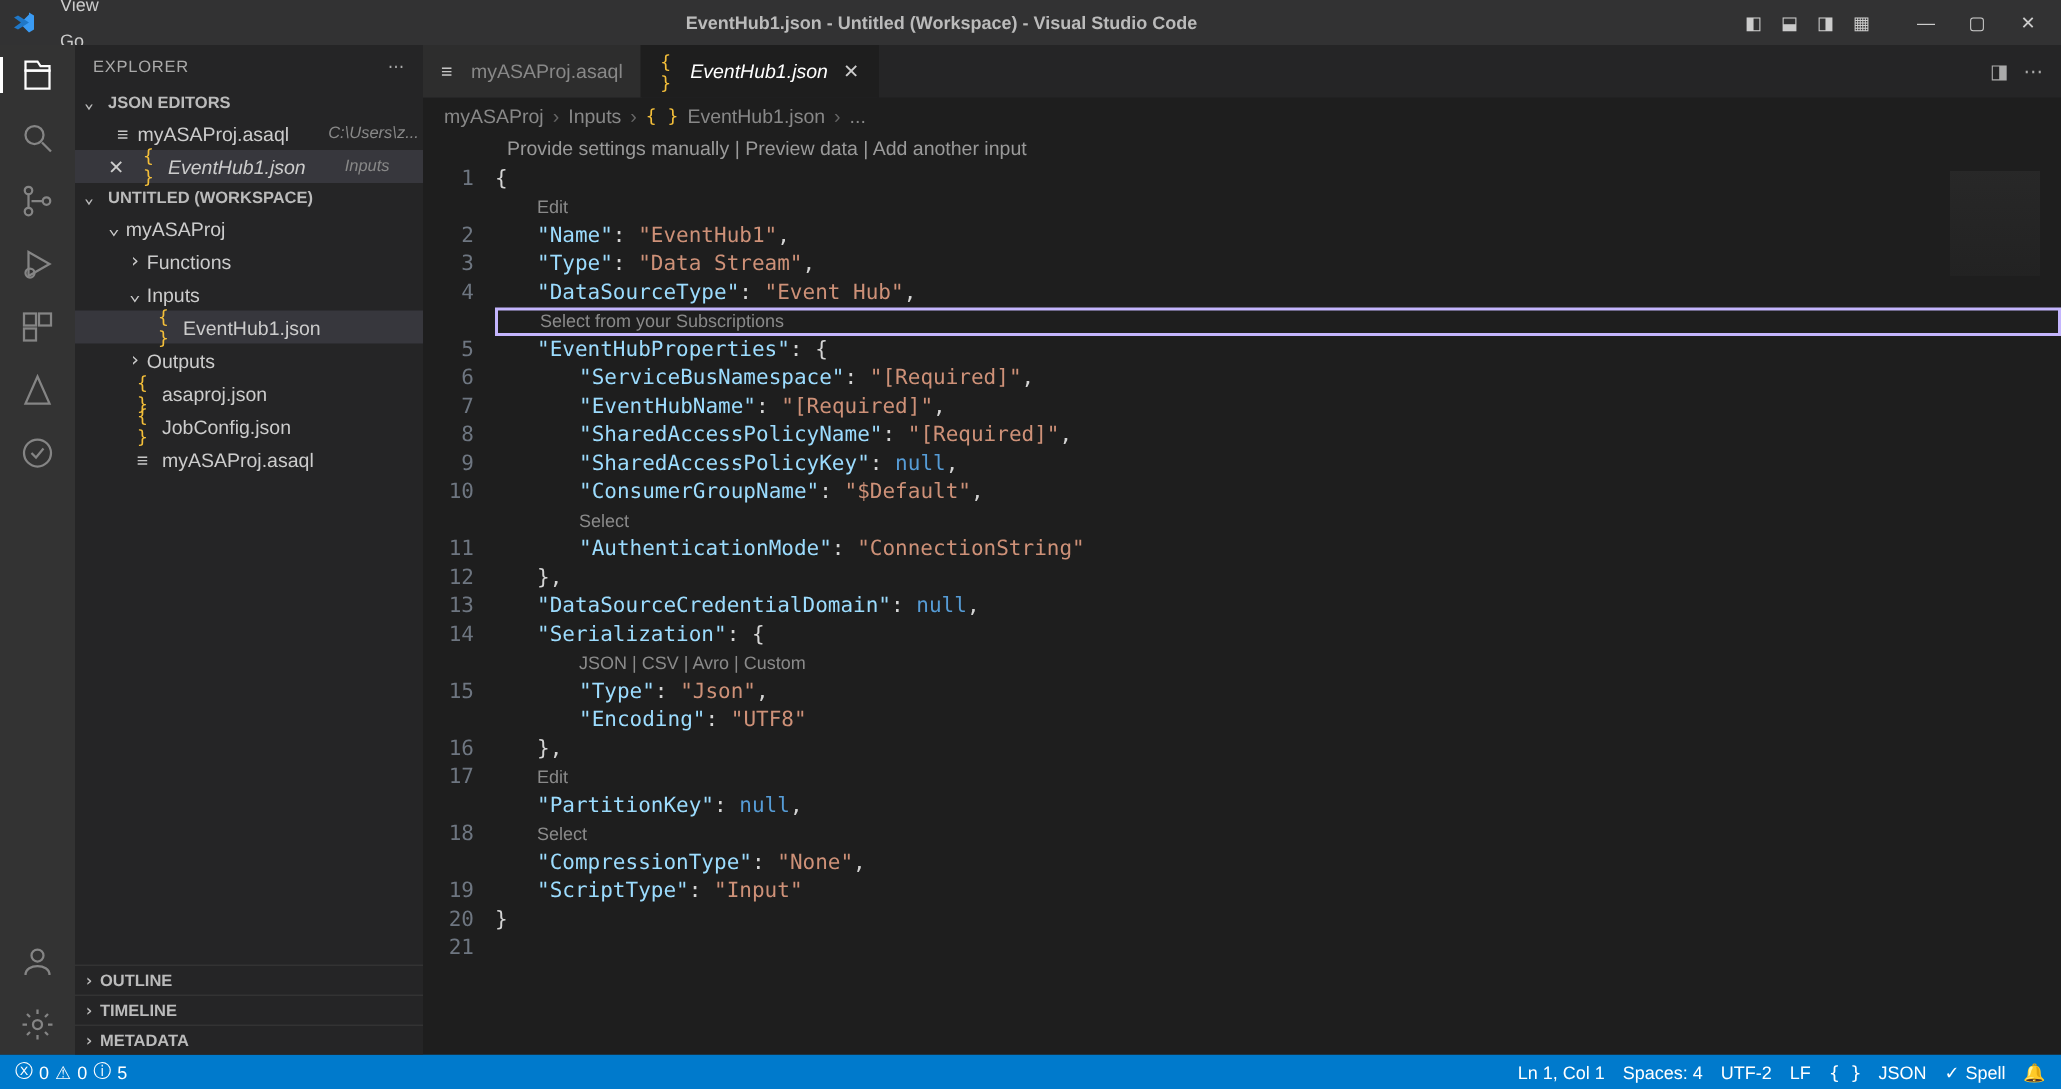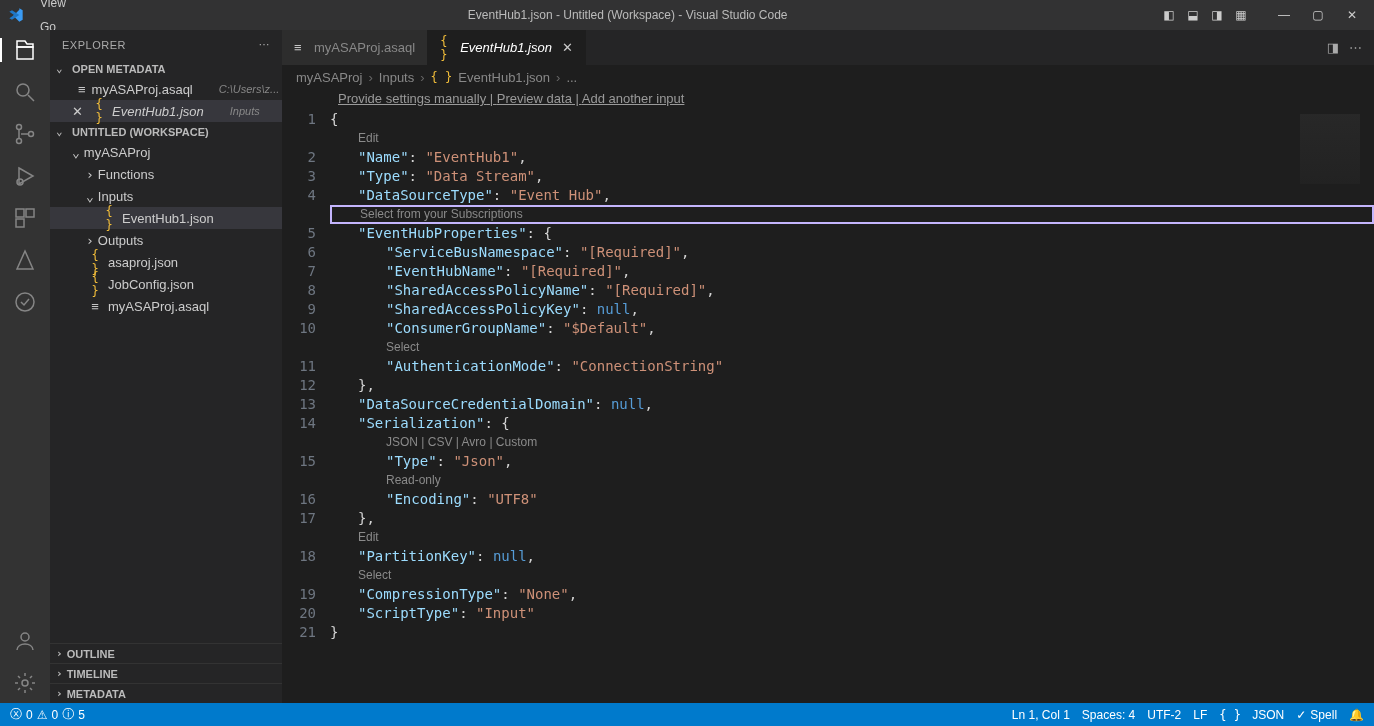--- a/index.html
+++ b/index.html
@@ -1,21 +1,21 @@
 <!DOCTYPE html>
 <html><head>
 <meta charset="utf-8">
 <style>
 * { margin:0; padding:0; box-sizing:border-box; }
 body { font-family:"Segoe UI",Arial,sans-serif; background:#1e1e1e; color:#ccc; font-size:13px; overflow:hidden; width:1374px; height:726px; position:relative; }
 .title-bar { height:30px; background:#323233; display:flex; align-items:center; padding:0 8px; color:#ccc; font-size:12px; }
 .title-bar .logo { width:16px; height:16px; margin-right:8px; }
 .title-bar .menu { display:flex; gap:2px;flex-direction:column; }
 .title-bar .menu span { padding:4px 8px; cursor:default; }
-.title-bar .center-title { flex:1; text-align:center; color:#bbb; }
+.title-bar .center-title { flex:1; text-align:center; color:#bbb;font-weight:bold; }
 .title-bar .right { display:flex; gap:6px; align-items:center; }
 .title-bar .right .sysbtn { width:28px; text-align:center; padding:4px 0; }
 .title-bar .right .layout-icons { display:flex; gap:2px; margin-right:12px; }
 .title-bar .right .layout-icons span { width:22px; text-align:center; }
 
 .main { display:flex; height:calc(100% - 30px - 23px); }
 .activity-bar { width:50px; background:#333333; display:flex; flex-direction:column; justify-content:space-between; padding:8px 0; }
 .activity-bar .top, .activity-bar .bottom { display:flex; flex-direction:column; align-items:center; gap:18px; }
 .activity-bar .icon { width:24px; height:24px; fill:#858585; color:#858585; }
 .activity-bar .icon.active { fill:#fff; color:#fff; }
@@ -42,21 +42,21 @@
 .tab-bar { height:35px; background:#252526; display:flex; align-items:stretch; }
 .tab { display:flex; align-items:center; gap:6px; padding:0 12px; background:#2d2d2d; color:#888; border-right:1px solid #1e1e1e; position:relative; cursor:default; }
 .tab.active { background:#1e1e1e; color:#fff; }
 .tab .tficon { width:14px; }
 .tab .close { margin-left:4px; color:#ccc; }
 .tab.active .name { font-style:italic; }
 .tab-bar .spacer { flex:1; }
 .tab-bar .right { display:flex; align-items:center; gap:10px; padding-right:12px; color:#aaa; }
 .breadcrumb { height:24px; display:flex; align-items:center; gap:6px; padding:0 14px; color:#888; font-size:13px; }
 .breadcrumb .sep { color:#666; }
-.action-bar { color:#9a9a9a; padding:2px 0 4px 56px; font-size:13px;text-decoration:underline; }
+.action-bar { color:#9a9a9a; padding:2px 0 4px 56px; font-size:13px; }
 
 .code-wrap { flex:1; display:flex; font-family:Consolas,monospace; font-size:14px; line-height:19px; position:relative; }
 .gutter { width:48px; text-align:right; color:#6e7681; padding-right:14px; user-select:none; }
 .gutter div { height:19px; }
 .gutter .spacer-line { height:19px; }
 .code { flex:1; position:relative; }
 .code-line { height:19px; white-space:pre; }
 .codelens { color:#8a8a8a; font-size:12px; padding-left:0; height:19px; display:flex; align-items:center; font-family:"Segoe UI",Arial,sans-serif;}
 .hl-box { position:relative; border:2px solid #c4b5fd; }
 .s-key { color:#9cdcfe; }
@@ -172,21 +172,21 @@
     </div>
   </div>
 
   <div class="sidebar">
     <div class="sidebar-header">
       <span>EXPLORER</span>
       <span>⋯</span>
     </div>
     <div class="section-title">
         <span class="chev">⌄</span>
-        <span>OPEN METADATA</span>
+        <span>JSON EDITORS</span>
       </div>
     <div class="file-row editor-row">
       <span class="close"></span>
       <span class="ficon asaql-icon">≡</span>
       <span>myASAProj.asaql</span>
       <span class="dim">C:\Users\z...</span>
     </div>
     <div class="file-row editor-row active-editor">
       <span class="close">✕</span>
       <span class="ficon json-icon">{ }</span>
@@ -320,21 +320,20 @@
 <div class="code-line ind2b"><span class="s-key">"SharedAccessPolicyName"</span><span class="s-pun">: </span><span class="s-str">"[Required]"</span><span class="s-pun">,</span></div>
 <div class="code-line ind2b"><span class="s-key">"SharedAccessPolicyKey"</span><span class="s-pun">: </span><span class="s-null">null</span><span class="s-pun">,</span></div>
 <div class="code-line ind2b"><span class="s-key">"ConsumerGroupName"</span><span class="s-pun">: </span><span class="s-str">"$Default"</span><span class="s-pun">,</span></div>
 <div class="codelens ind2b">Select</div>
 <div class="code-line ind2b"><span class="s-key">"AuthenticationMode"</span><span class="s-pun">: </span><span class="s-str">"ConnectionString"</span></div>
 <div class="code-line ind1b"><span class="s-pun">},</span></div>
 <div class="code-line ind1b"><span class="s-key">"DataSourceCredentialDomain"</span><span class="s-pun">: </span><span class="s-null">null</span><span class="s-pun">,</span></div>
 <div class="code-line ind1b"><span class="s-key">"Serialization"</span><span class="s-pun">: {</span></div>
 <div class="codelens ind2b">JSON | CSV | Avro | Custom</div>
 <div class="code-line ind2b"><span class="s-key">"Type"</span><span class="s-pun">: </span><span class="s-str">"Json"</span><span class="s-pun">,</span></div>
-<div class="codelens ind2b">Read-only</div>
 <div class="code-line ind2b"><span class="s-key">"Encoding"</span><span class="s-pun">: </span><span class="s-str">"UTF8"</span></div>
 <div class="code-line ind1b"><span class="s-pun">},</span></div>
 <div class="codelens ind1b">Edit</div>
 <div class="code-line ind1b"><span class="s-key">"PartitionKey"</span><span class="s-pun">: </span><span class="s-null">null</span><span class="s-pun">,</span></div>
 <div class="codelens ind1b">Select</div>
 <div class="code-line ind1b"><span class="s-key">"CompressionType"</span><span class="s-pun">: </span><span class="s-str">"None"</span><span class="s-pun">,</span></div>
 <div class="code-line ind1b"><span class="s-key">"ScriptType"</span><span class="s-pun">: </span><span class="s-str">"Input"</span></div>
 <div class="code-line"><span class="s-pun">}</span></div>
       </div>
       <div class="minimap"></div>

